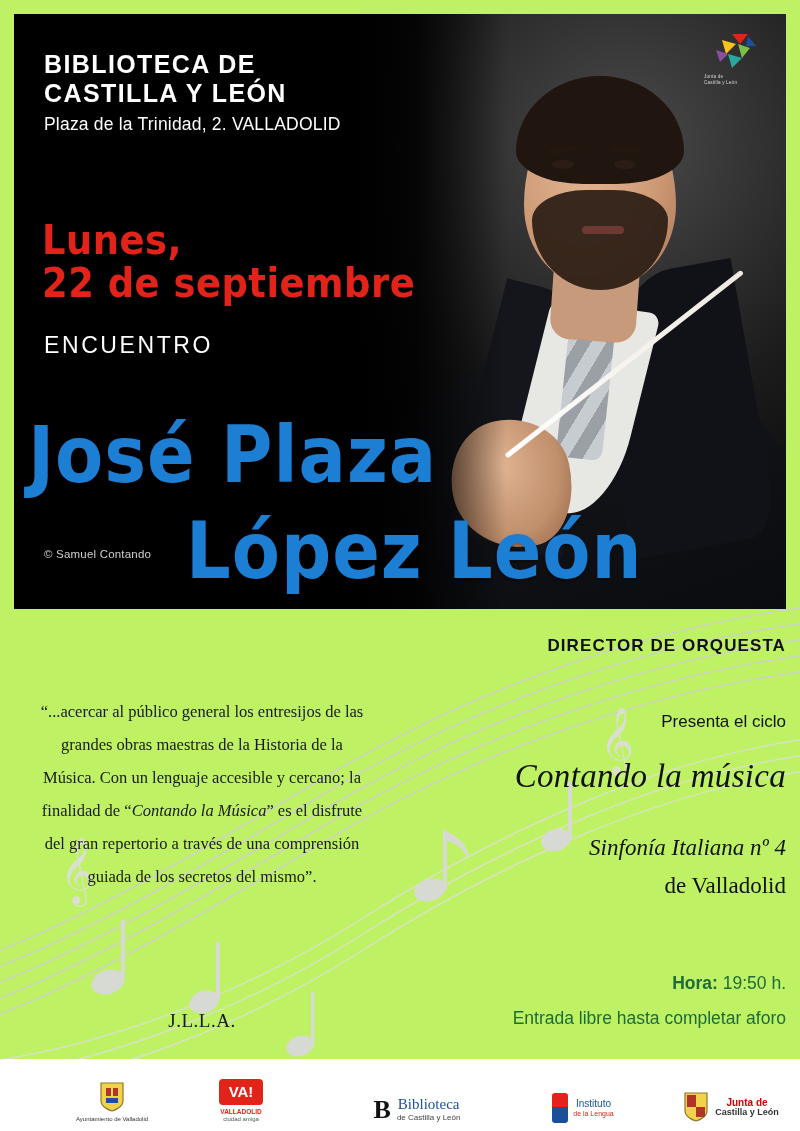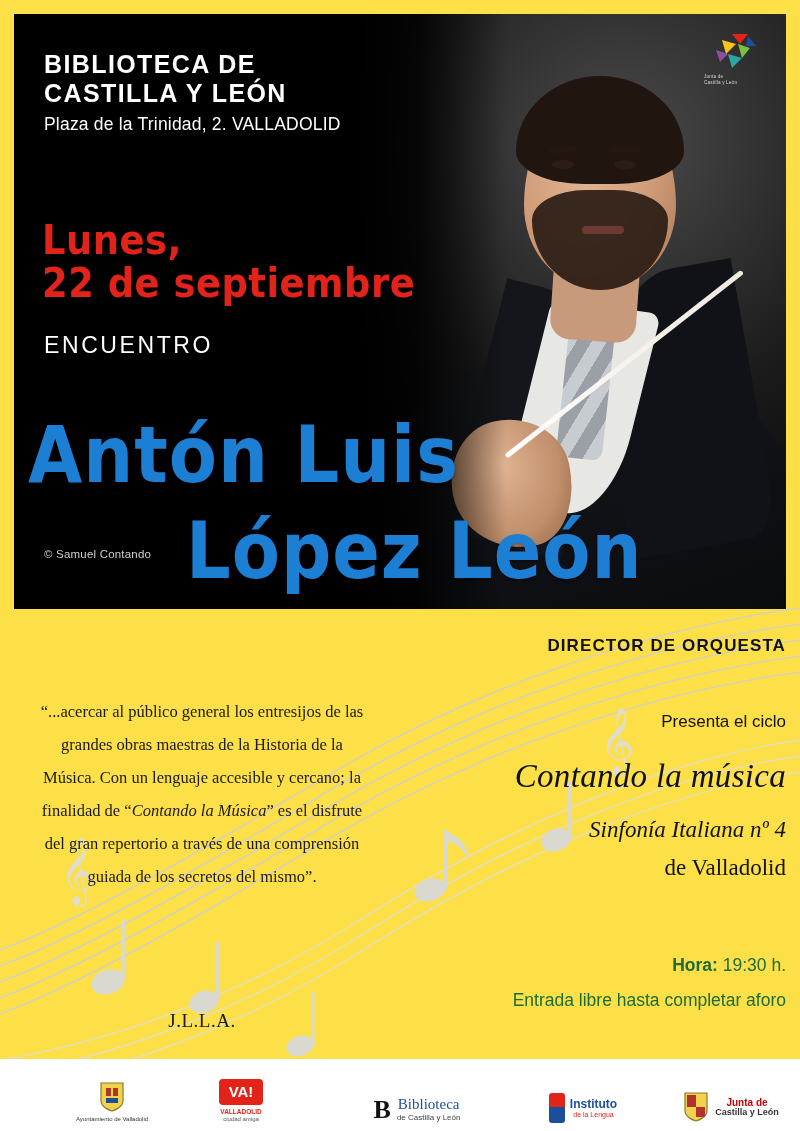--- a/index.html
+++ b/index.html
@@ -11,21 +11,21 @@
     width: 800px;
     height: 1131px;
     font-family: "Liberation Sans", sans-serif;
     overflow: hidden;
     position: relative;
   }
   .poster {
     position: relative;
     width: 800px;
     height: 1131px;
-    background: #fde047;
+    background: #bef264;
     overflow: hidden;
   }
 
   
   .hero {
     position: absolute;
     left: 14px;
     top: 14px;
     width: 772px;
     height: 595px;
@@ -359,21 +359,21 @@
   }
   .rcol .cycle {
     margin-top: 26px;
     font-family: "Liberation Serif", "DejaVu Serif", serif;
     font-style: italic;
     font-size: 33px;
     color: #111;
     letter-spacing: .3px;
   }
   .rcol .work {
-    margin-top: 22px;
+    margin-top: 40px;
     font-family: "Liberation Serif", "DejaVu Serif", serif;
     font-style: italic;
     font-size: 23px;
     color: #111;
   }
   .rcol .composer {
     margin-top: 12px;
     font-family: "Liberation Serif", "DejaVu Serif", serif;
     font-size: 23px;
     color: #111;
@@ -460,21 +460,21 @@
     align-items: center;
     justify-content: center;
     gap: 5px;
   }
   .inst-mark {
     width: 16px;
     height: 30px;
     background: linear-gradient(180deg, #e2231a 0 45%, #1b4f9c 45% 100%);
     border-radius: 3px;
   }
-  .inst-text .t1 { font-size: 12px; color: #1b4f9c; font-weight: bold; }
+  .inst-text .t1 { font-size: 10px; color: #1b4f9c; font-weight: normal; }
   .inst-text .t2 { font-size: 7px; color: #e2231a; }
   .jcyl-row {
     display: flex;
     align-items: center;
     justify-content: center;
     gap: 6px;
   }
   .jcyl-text .t1 { font-size: 10px; color: #c00; font-weight: bold; line-height: 1.1; }
   .jcyl-text .t2 { font-size: 9px; color: #333; font-weight: bold; line-height: 1.1; }
 </style>
@@ -529,21 +529,21 @@
     <div class="date">
       <div class="d1">Lunes,</div>
       <div class="d2">22 de  septiembre</div>
     </div>
     <div class="encuentro">ENCUENTRO</div>
 
     <div class="credit">© Samuel Contando</div>
   </div>
 
   <div class="name">
-    <div class="n1">Antón Luis</div>
+    <div class="n1">José Plaza</div>
     <div class="n2">López León</div>
   </div>
 
   <div class="staff-bg">
     <svg width="800" height="510" viewBox="0 0 800 510">
       <g fill="none" stroke="#cfcfcf" stroke-width="1.6" opacity="0.85">
         <path d="M800,18 C640,40 470,100 320,190 C190,268 80,330 0,360"></path>
         <path d="M800,34 C640,56 470,116 320,206 C190,284 80,346 0,376"></path>
         <path d="M800,50 C640,72 470,132 320,222 C190,300 80,362 0,392"></path>
         <path d="M800,66 C640,88 470,148 320,238 C190,316 80,378 0,408"></path>
@@ -580,21 +580,21 @@
   <div class="quote-sign">J.L.L.A.</div>
 
   <div class="rcol">
     <div class="role">DIRECTOR DE ORQUESTA</div>
     <div class="presenta">Presenta el ciclo</div>
     <div class="cycle">Contando la música</div>
     <div class="work">Sinfonía Italiana nº 4</div>
     <div class="composer">de Valladolid</div>
     <div class="hour">
       <b>Hora:</b>
-      <span>19:30 h.</span>
+      <span>19:50 h.</span>
     </div>
     <div class="free">Entrada libre hasta completar aforo</div>
   </div>
 
   <div class="footer">
 
     <div class="logo lg-vlld">
       <svg class="crest" viewBox="0 0 26 32">
         <path d="M2,2 h22 v18 c0,7 -11,10 -11,10 C13,30 2,27 2,20 Z" fill="#f2d24b" stroke="#8a7a2a" stroke-width="1.2"></path>
         <path d="M7,7 h5 v8 h-5 z M14,7 h5 v8 h-5 z" fill="#b0342c"></path>

